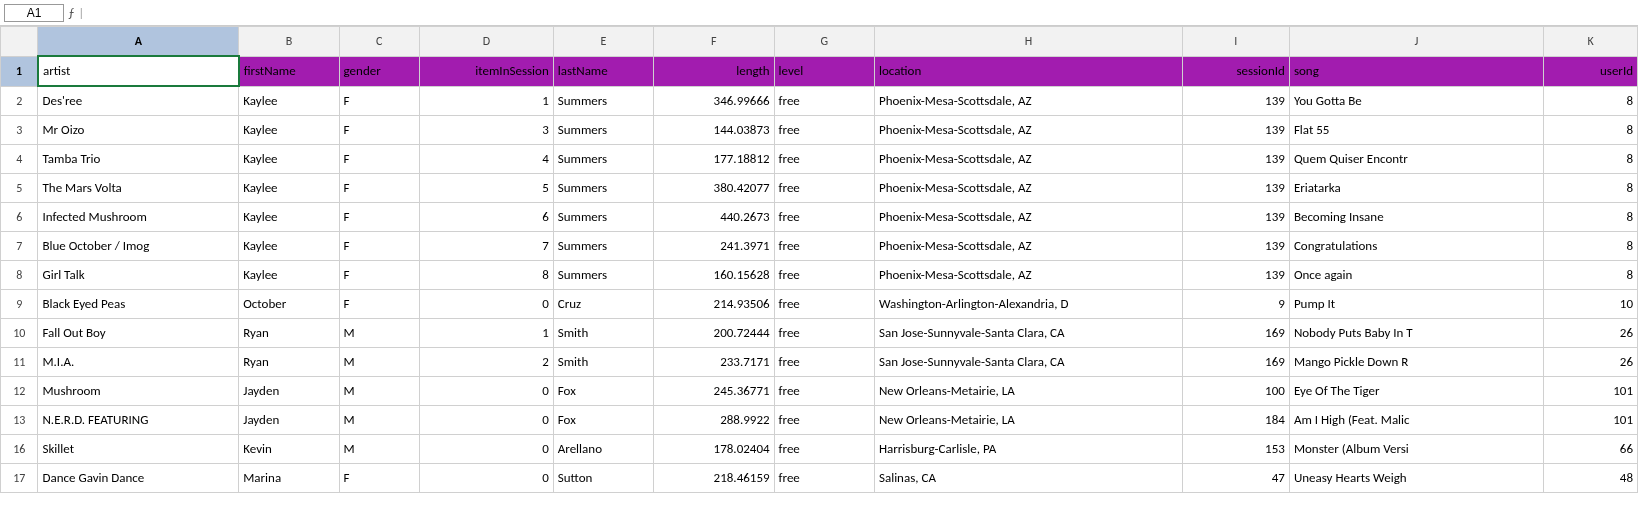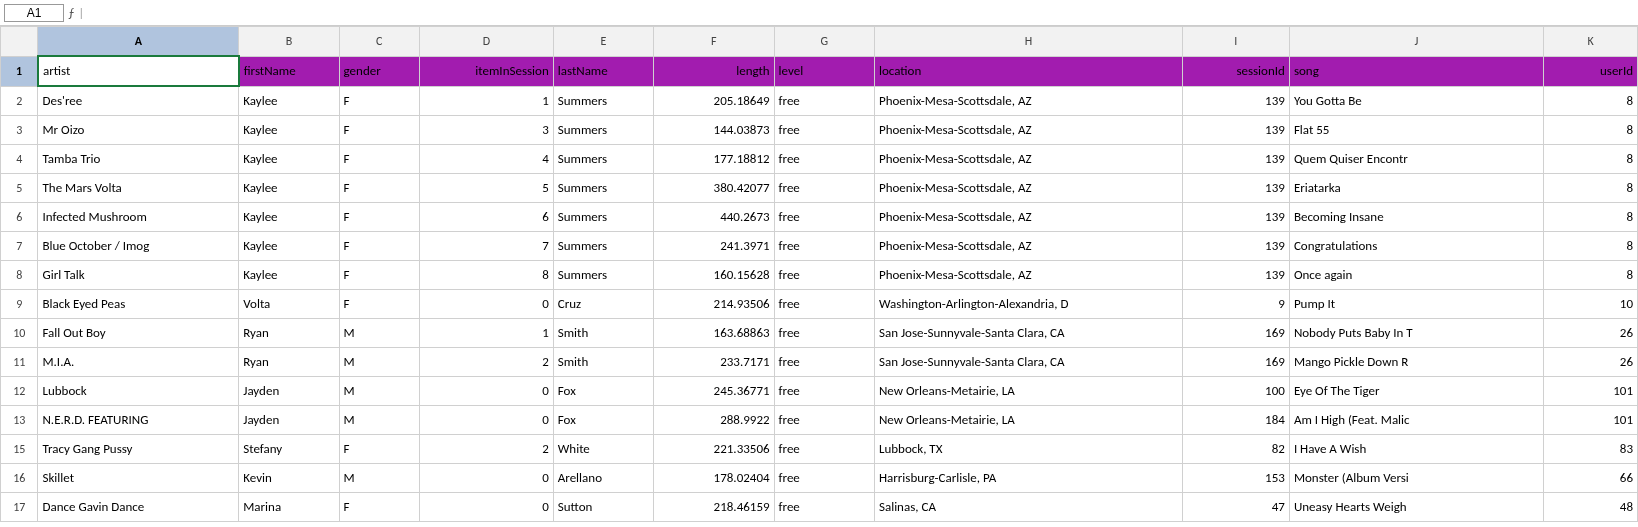--- a/index.html
+++ b/index.html
@@ -183,21 +183,21 @@
           <td class="text">song</td>
           <td class="num">userId</td>
         </tr>
         <tr class="data-row">
           <td class="row-num">2</td>
           <td class="text">Des'ree</td>
           <td class="text">Kaylee</td>
           <td class="text">F</td>
           <td class="num">1</td>
           <td class="text">Summers</td>
-          <td class="num">205.18649</td>
+          <td class="num">346.99666</td>
           <td class="text">free</td>
           <td class="text">Phoenix-Mesa-Scottsdale, AZ</td>
           <td class="num">139</td>
           <td class="text">You Gotta Be</td>
           <td class="num">8</td>
         </tr>
         <tr class="data-row">
           <td class="row-num">3</td>
           <td class="text">Mr Oizo</td>
           <td class="text">Kaylee</td>
@@ -277,39 +277,39 @@
           <td class="num">160.15628</td>
           <td class="text">free</td>
           <td class="text">Phoenix-Mesa-Scottsdale, AZ</td>
           <td class="num">139</td>
           <td class="text">Once again</td>
           <td class="num">8</td>
         </tr>
         <tr class="data-row">
           <td class="row-num">9</td>
           <td class="text">Black Eyed Peas</td>
-          <td class="text">Volta</td>
+          <td class="text">October</td>
           <td class="text">F</td>
           <td class="num">0</td>
           <td class="text">Cruz</td>
           <td class="num">214.93506</td>
           <td class="text">free</td>
           <td class="text">Washington-Arlington-Alexandria, D</td>
           <td class="num">9</td>
           <td class="text">Pump It</td>
           <td class="num">10</td>
         </tr>
         <tr class="data-row">
           <td class="row-num">10</td>
           <td class="text">Fall Out Boy</td>
           <td class="text">Ryan</td>
           <td class="text">M</td>
           <td class="num">1</td>
           <td class="text">Smith</td>
-          <td class="num">163.68863</td>
+          <td class="num">200.72444</td>
           <td class="text">free</td>
           <td class="text">San Jose-Sunnyvale-Santa Clara, CA</td>
           <td class="num">169</td>
           <td class="text">Nobody Puts Baby In T</td>
           <td class="num">26</td>
         </tr>
         <tr class="data-row">
           <td class="row-num">11</td>
           <td class="text">M.I.A.</td>
           <td class="text">Ryan</td>
@@ -318,21 +318,21 @@
           <td class="text">Smith</td>
           <td class="num">233.7171</td>
           <td class="text">free</td>
           <td class="text">San Jose-Sunnyvale-Santa Clara, CA</td>
           <td class="num">169</td>
           <td class="text">Mango Pickle Down R</td>
           <td class="num">26</td>
         </tr>
         <tr class="data-row">
           <td class="row-num">12</td>
-          <td class="text">Lubbock</td>
+          <td class="text">Mushroom</td>
           <td class="text">Jayden</td>
           <td class="text">M</td>
           <td class="num">0</td>
           <td class="text">Fox</td>
           <td class="num">245.36771</td>
           <td class="text">free</td>
           <td class="text">New Orleans-Metairie, LA</td>
           <td class="num">100</td>
           <td class="text">Eye Of The Tiger</td>
           <td class="num">101</td>
@@ -345,34 +345,20 @@
           <td class="num">0</td>
           <td class="text">Fox</td>
           <td class="num">288.9922</td>
           <td class="text">free</td>
           <td class="text">New Orleans-Metairie, LA</td>
           <td class="num">184</td>
           <td class="text">Am I High (Feat. Malic</td>
           <td class="num">101</td>
         </tr>
         <tr class="data-row">
-          <td class="row-num">15</td>
-          <td class="text">Tracy Gang Pussy</td>
-          <td class="text">Stefany</td>
-          <td class="text">F</td>
-          <td class="num">2</td>
-          <td class="text">White</td>
-          <td class="num">221.33506</td>
-          <td class="text">free</td>
-          <td class="text">Lubbock, TX</td>
-          <td class="num">82</td>
-          <td class="text">I Have A Wish</td>
-          <td class="num">83</td>
-        </tr>
-        <tr class="data-row">
           <td class="row-num">16</td>
           <td class="text">Skillet</td>
           <td class="text">Kevin</td>
           <td class="text">M</td>
           <td class="num">0</td>
           <td class="text">Arellano</td>
           <td class="num">178.02404</td>
           <td class="text">free</td>
           <td class="text">Harrisburg-Carlisle, PA</td>
           <td class="num">153</td>

